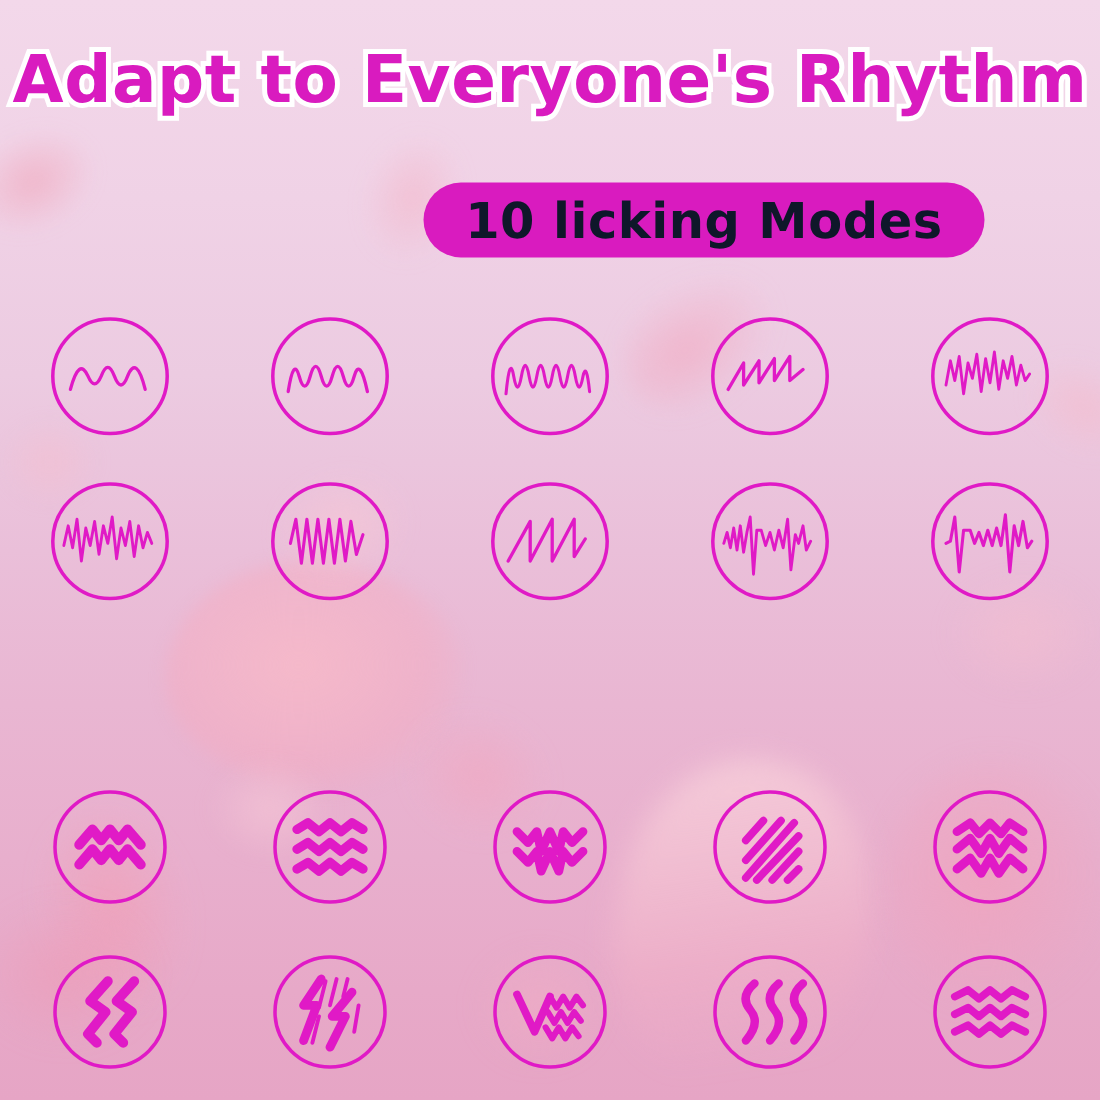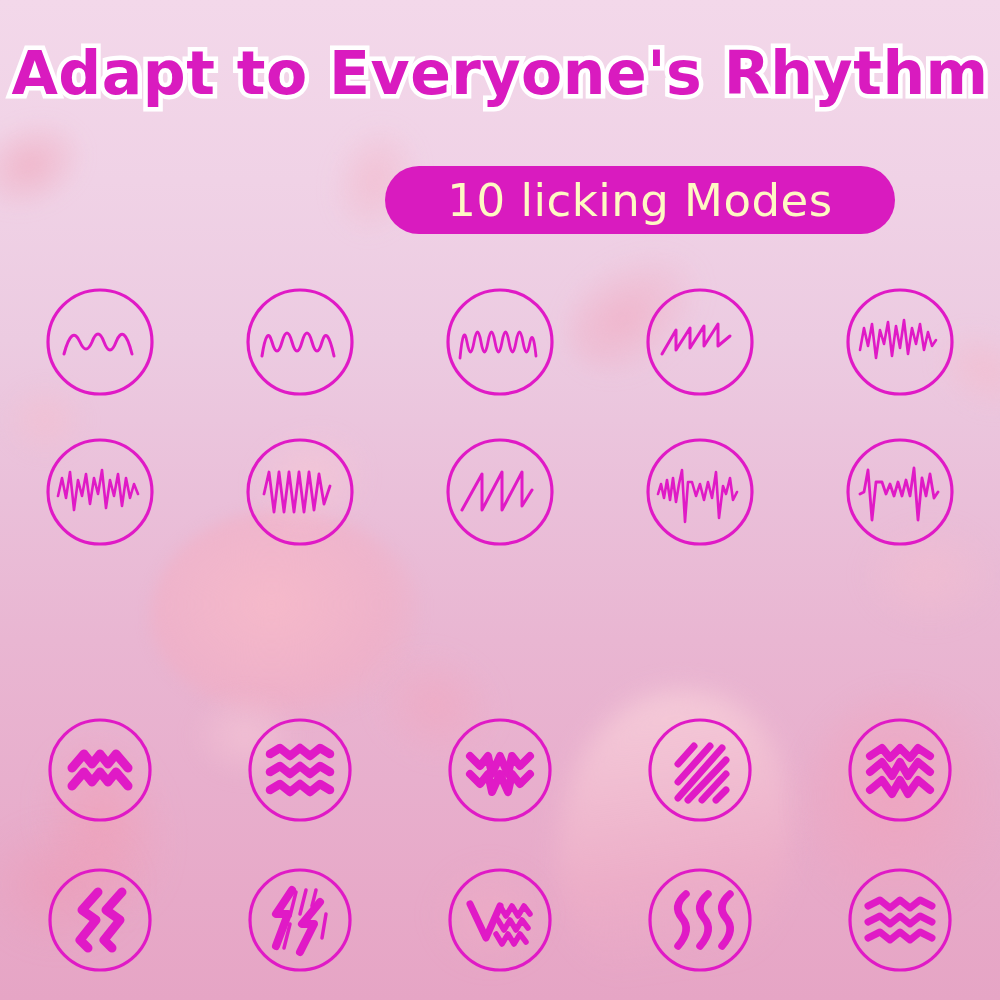--- a/index.html
+++ b/index.html
@@ -83,24 +83,24 @@
     color:#d91bbf;
     -webkit-text-stroke:9px #ffffff;
     paint-order:stroke fill;
     white-space:nowrap;
   }
 
   
   .pill {
     position:absolute;
     background:#d91bbf;
-    color:#fef9c3;
+    color:#0f172a;
     border-radius:40px;
     font-size:45px;
-    font-weight:normal;
+    font-weight:bold;
     display:flex; align-items:center; justify-content:center;
     white-space:nowrap;
     letter-spacing:.5px;
   }
   #pill-licking   { left:385px; top:166px; width:510px; height:68px; }
   #pill-vibration { left:323px; top:594px; width:572px; height:68px; }
 
   
   .grid { position:absolute; left:0; width:1000px; display:grid;
           grid-template-columns:repeat(5, 200px); justify-items:center; }

